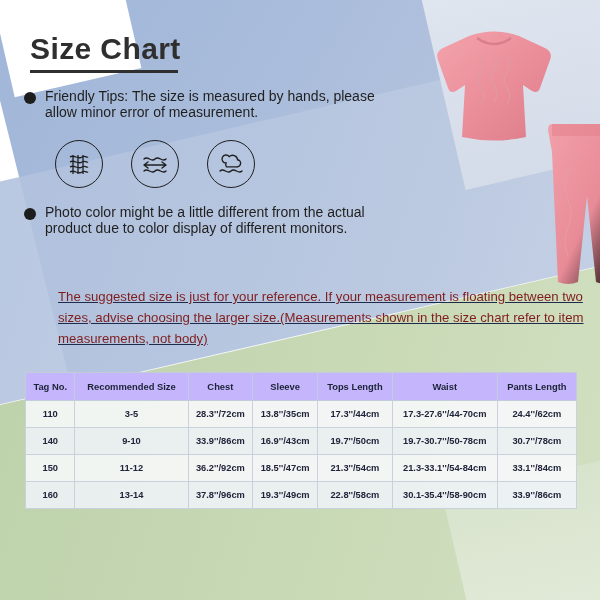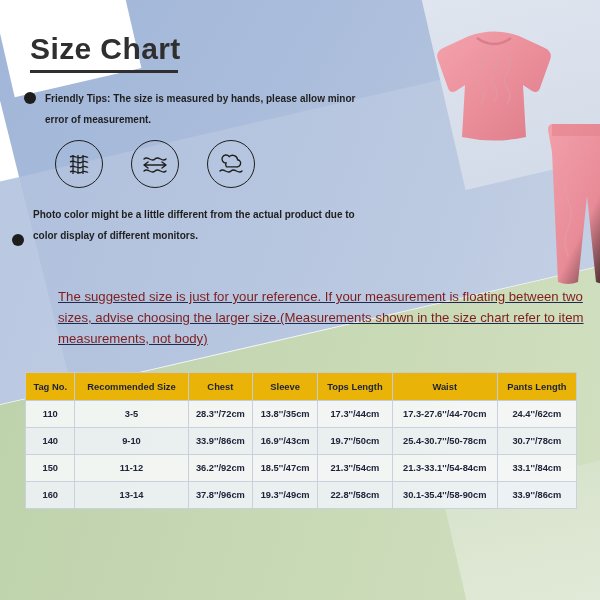--- a/index.html
+++ b/index.html
@@ -139,28 +139,27 @@
   .bullet-dot {
     width: 12px;
     height: 12px;
     border-radius: 50%;
     background: #1d1d1d;
     margin-top: 4px;
     margin-right: 9px;
     flex: 0 0 auto;
   }
   .bullet-text {
-    font-size: 10px;
-    line-height: 21px;
+    font-size: 14px;
+    line-height: 16px;
     color: #1f1f1f;
     max-width: 330px;
-    font-weight: bold;
   }
   #tips-row { left: 24px; top: 88px; }
-  #photo-row { left: 12px; top: 204px; align-items: flex-end; }
+  #photo-row { left: 24px; top: 204px; }
 
   
   .icons {
     position: absolute;
     left: 55px;
     top: 140px;
     display: flex;
     gap: 28px;
   }
   .icon-circle {
@@ -221,21 +220,21 @@
     width: 552px;
   }
   table {
     width: 100%;
     border-collapse: collapse;
     font-size: 9.3px;
     color: #20243a;
     background: rgba(255,255,255,0.55);
   }
   thead th {
-    background: #eab308;
+    background: #c4b5fd;
     font-weight: bold;
     font-size: 9.4px;
     padding: 8px 4px;
     border: 1px solid #c3ccda;
     text-align: center;
     color: #1c2336;
     white-space: nowrap;
   }
   tbody td {
     padding: 8px 3px;
@@ -371,21 +370,21 @@
               <td>17.3''/44cm</td>
               <td>17.3-27.6''/44-70cm</td>
               <td>24.4''/62cm</td>
             </tr>
             <tr>
               <td>140</td>
               <td>9-10</td>
               <td>33.9''/86cm</td>
               <td>16.9''/43cm</td>
               <td>19.7''/50cm</td>
-              <td>25.4-30.7''/50-78cm</td>
+              <td>19.7-30.7''/50-78cm</td>
               <td>30.7''/78cm</td>
             </tr>
             <tr>
               <td>150</td>
               <td>11-12</td>
               <td>36.2''/92cm</td>
               <td>18.5''/47cm</td>
               <td>21.3''/54cm</td>
               <td>21.3-33.1''/54-84cm</td>
               <td>33.1''/84cm</td>

